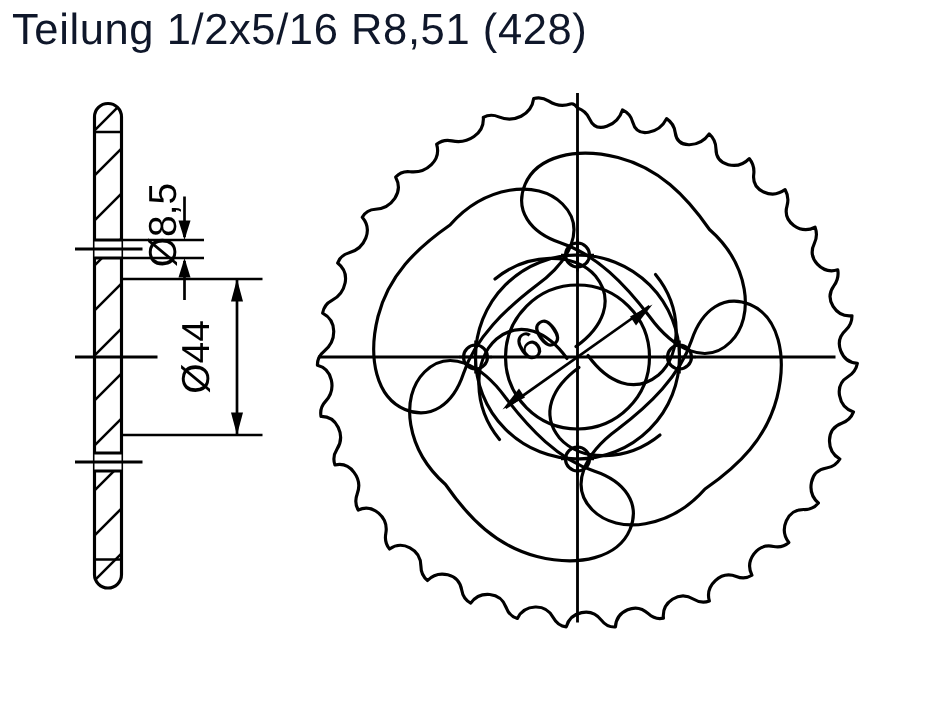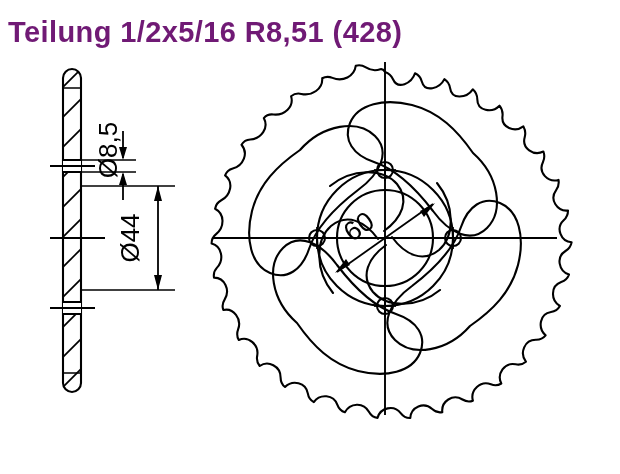--- a/index.html
+++ b/index.html
@@ -16,26 +16,26 @@
   }
   #drawing-root {
     position: relative;
     width: 620px;
     height: 474px;
     background: #ffffff;
   }
   #title-text {
     position: absolute;
     left: 8px;
-    top: 16px;
+    top: 4px;
     font-family: "Liberation Sans", sans-serif;
     font-size: 29px;
-    font-weight: 700;
+    font-weight: 400;
     letter-spacing: 0.4px;
-    color: #701a75;
+    color: #0f172a;
     white-space: nowrap;
   }
   svg#cad {
     position: absolute;
     left: 0;
     top: 0;
     width: 620px;
     height: 474px;
     display: block;
   }

